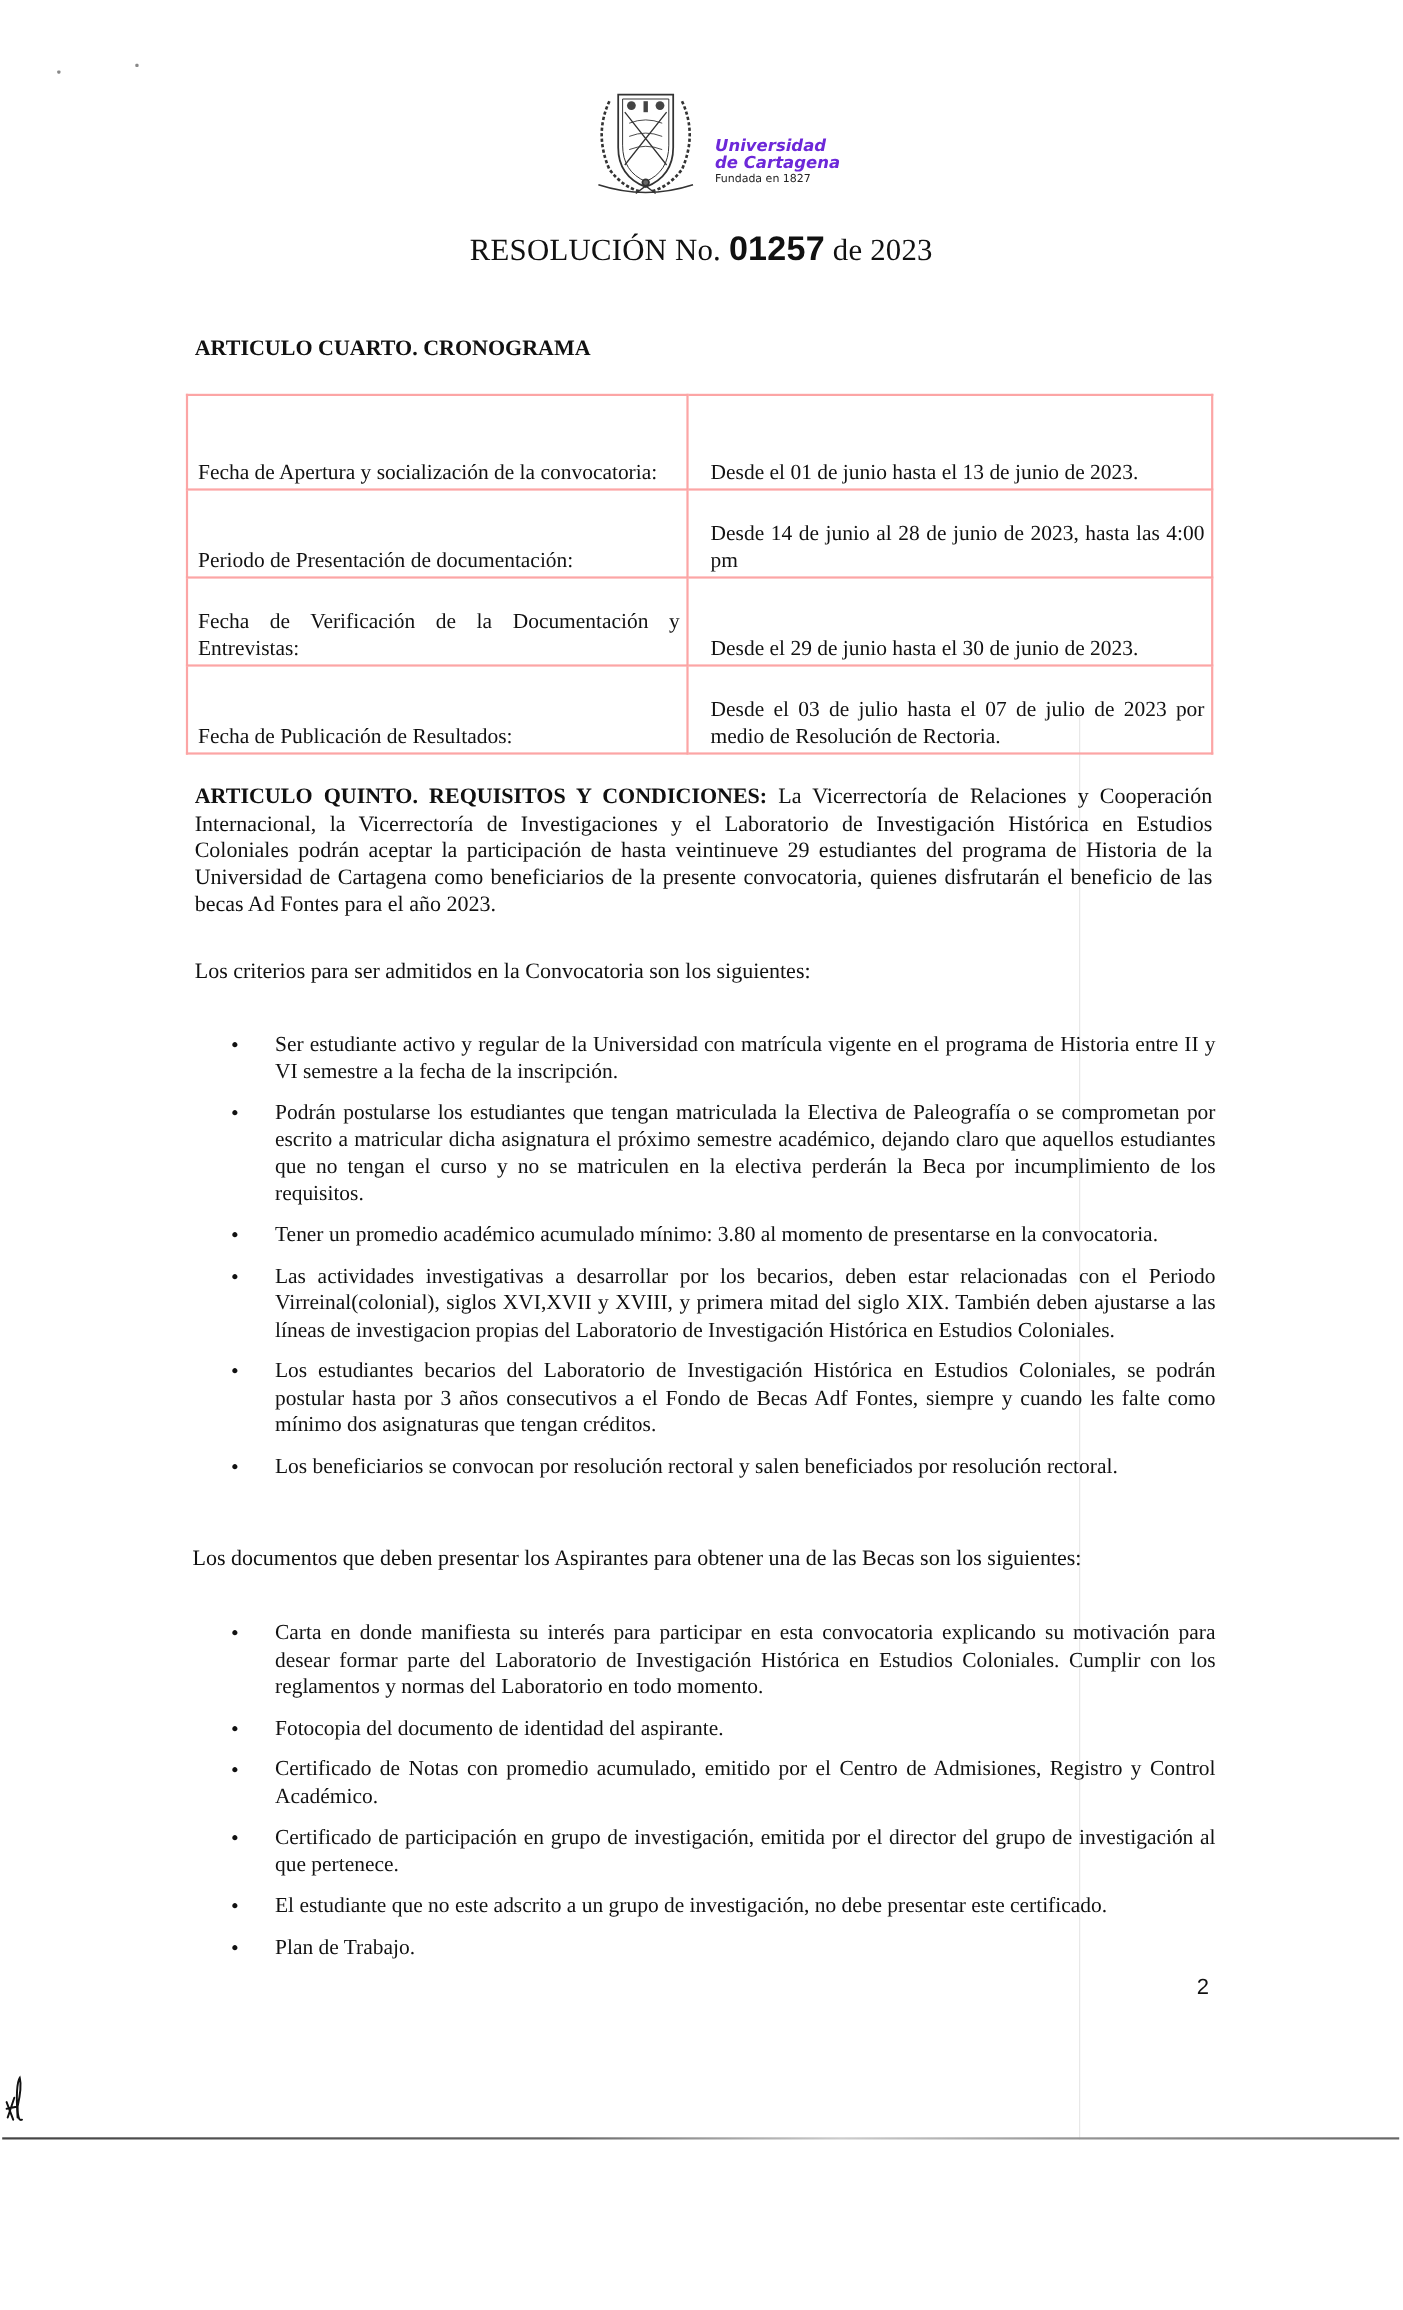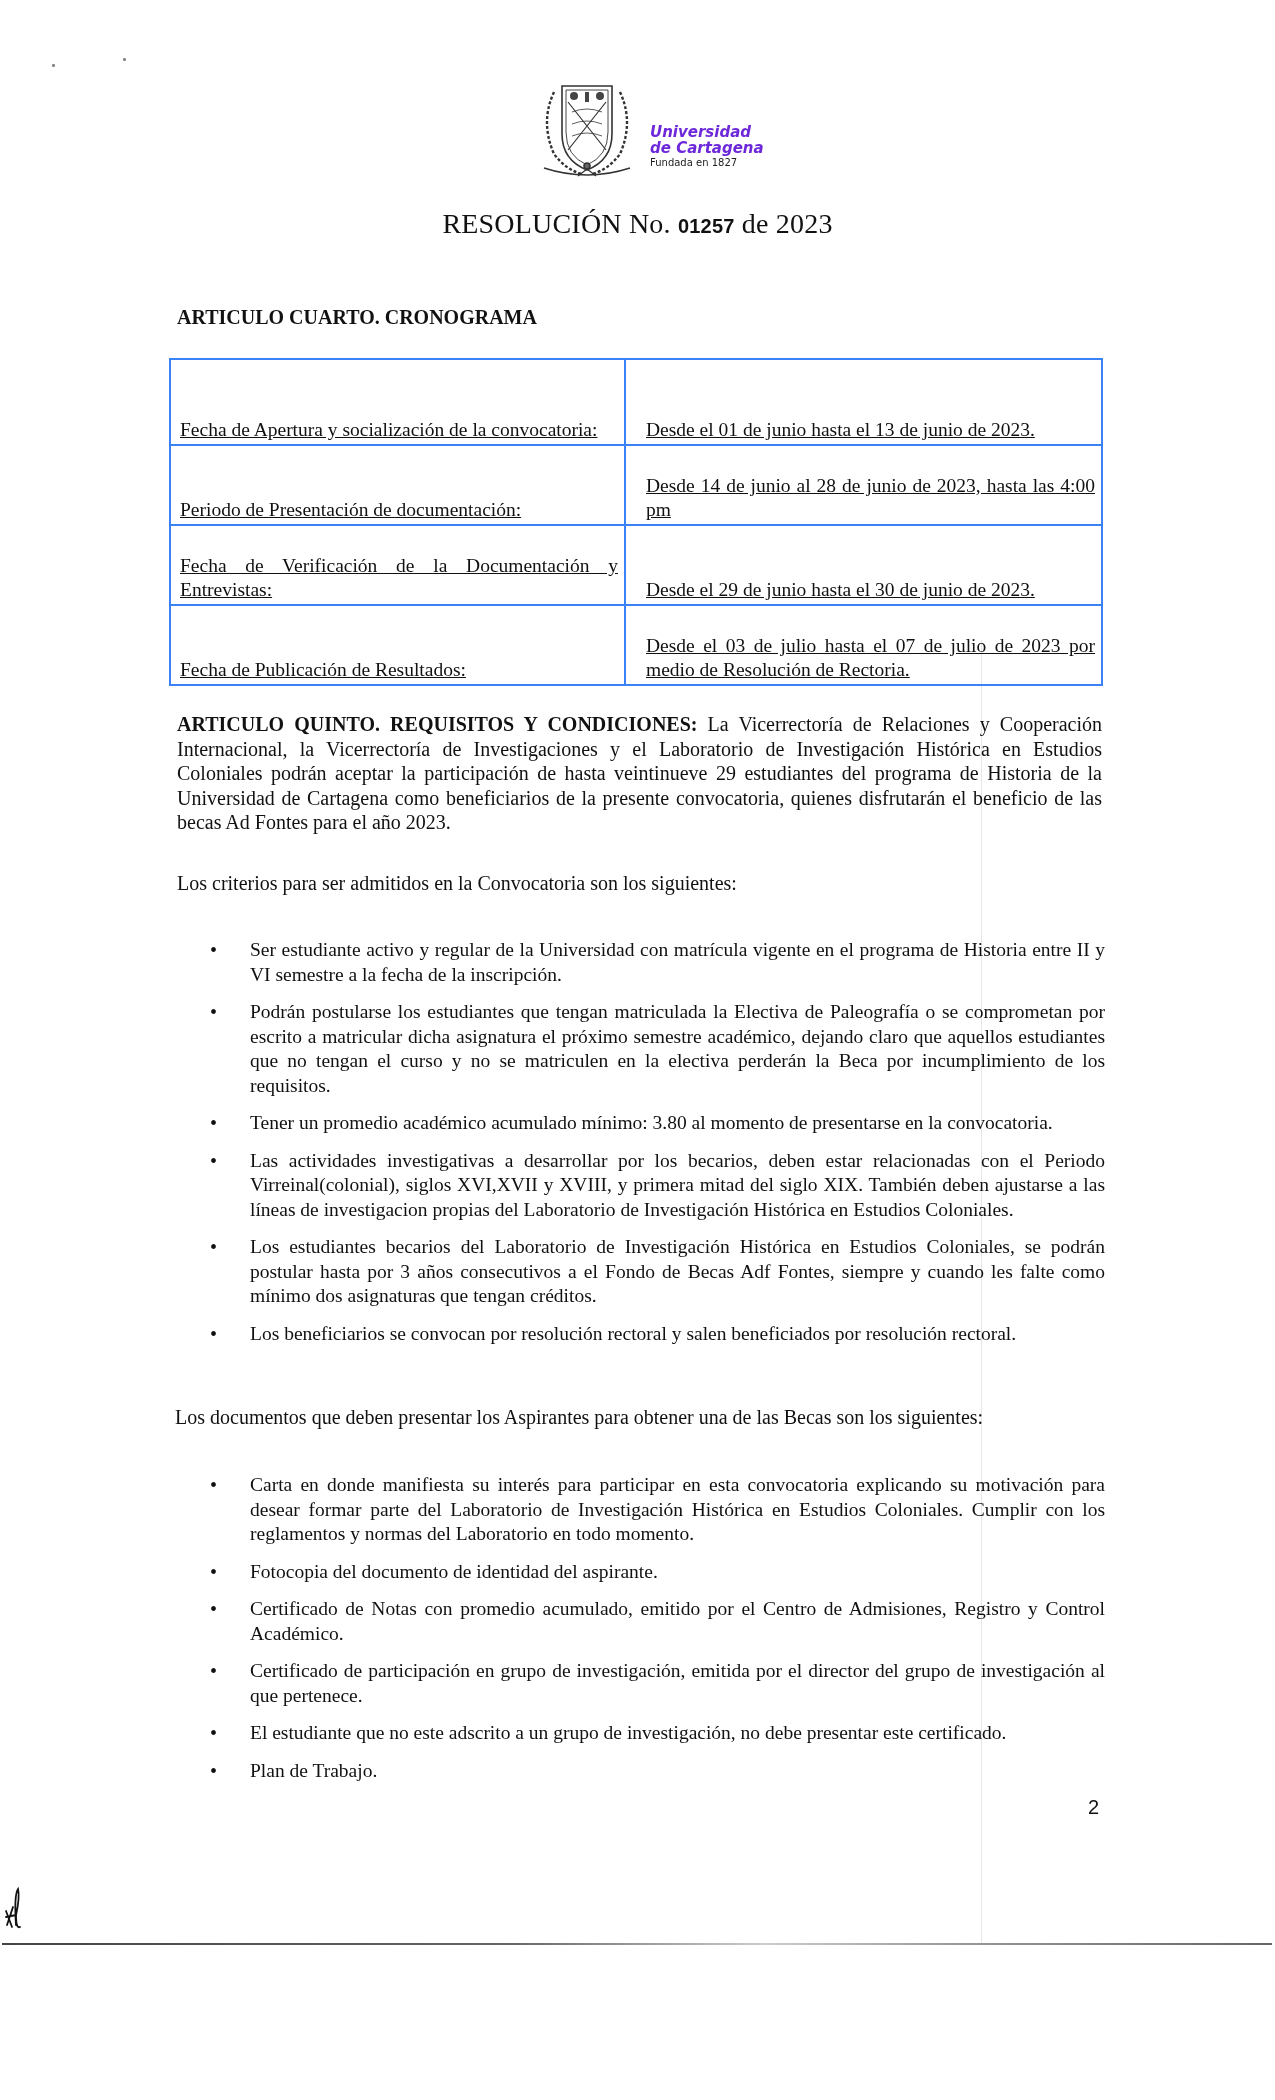--- a/index.html
+++ b/index.html
@@ -7,26 +7,26 @@
          font-family: "Liberation Serif", "DejaVu Serif", serif; color: #111; }
   .page { position: absolute; left: 0; top: 0; width: 1275px; height: 2100px; }
 
   .logo { position: absolute; left: 532px; top: 72px; width: 260px; height: 115px; }
   .crest { position: absolute; left: 0; top: 0; width: 110px; height: 112px; }
   .logo-text { position: absolute; left: 118px; top: 52px; font-family: "DejaVu Sans", "Liberation Sans", sans-serif; }
   .logo-name { font-size: 15px; font-weight: bold; line-height: 16px; color: #6d28d9; font-style: italic; }
   .logo-sub { font-size: 10px; line-height: 14px; color: #222; }
 
   .res-title { position: absolute; left: 0; width: 1275px; top: 208px; text-align: center; font-size: 28px; letter-spacing: 0.2px; }
-  .res-title .num { font-family: "Liberation Sans", "DejaVu Sans", sans-serif; font-weight: bold; font-size: 20px; }
+  .res-title .num { font-family: "Liberation Sans", "DejaVu Sans", sans-serif; font-weight: bold; font-size: 31px; }
 
   .art-head { position: absolute; left: 177px; top: 306px; font-weight: bold; font-size: 20px; }
 
   table.crono { position: absolute; left: 169px; top: 358px; width: 934px; border-collapse: collapse; font-size: 19.5px; line-height: 24px; }
-  table.crono td { border: 2px solid #3b82f6; vertical-align: bottom; padding: 0 6px 2px 9px; text-decoration: underline; }
+  table.crono td { border: 2px solid #fca5a5; vertical-align: bottom; padding: 0 6px 2px 9px; }
   table.crono td.c1 { width: 438px; text-align: justify; text-align-last: left; }
   table.crono td.c2 { text-align: justify; text-align-last: left; padding-left: 20px; }
   table.crono tr { height: 80px; }
   table.crono tr:first-child { height: 86px; }
 
   .body-text { position: absolute; left: 177px; width: 925px; font-size: 20px; line-height: 24.5px; text-align: justify; }
   .p-quinto { top: 712px; }
   .p-quinto b { font-weight: bold; }
   .p-criterios { top: 871px; text-align: left; }
   .p-docs { top: 1405px; text-align: left; left: 175px; width: 940px; }

